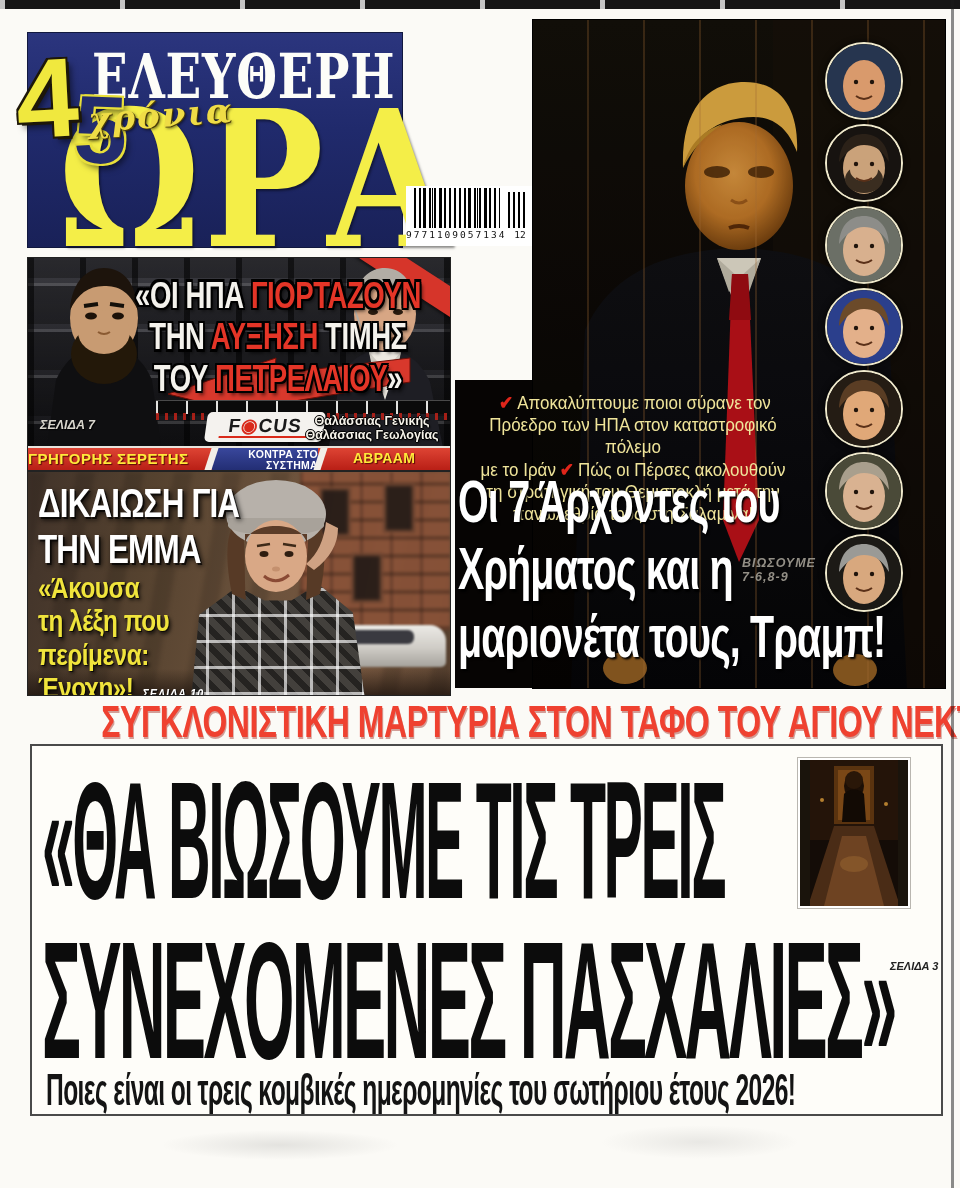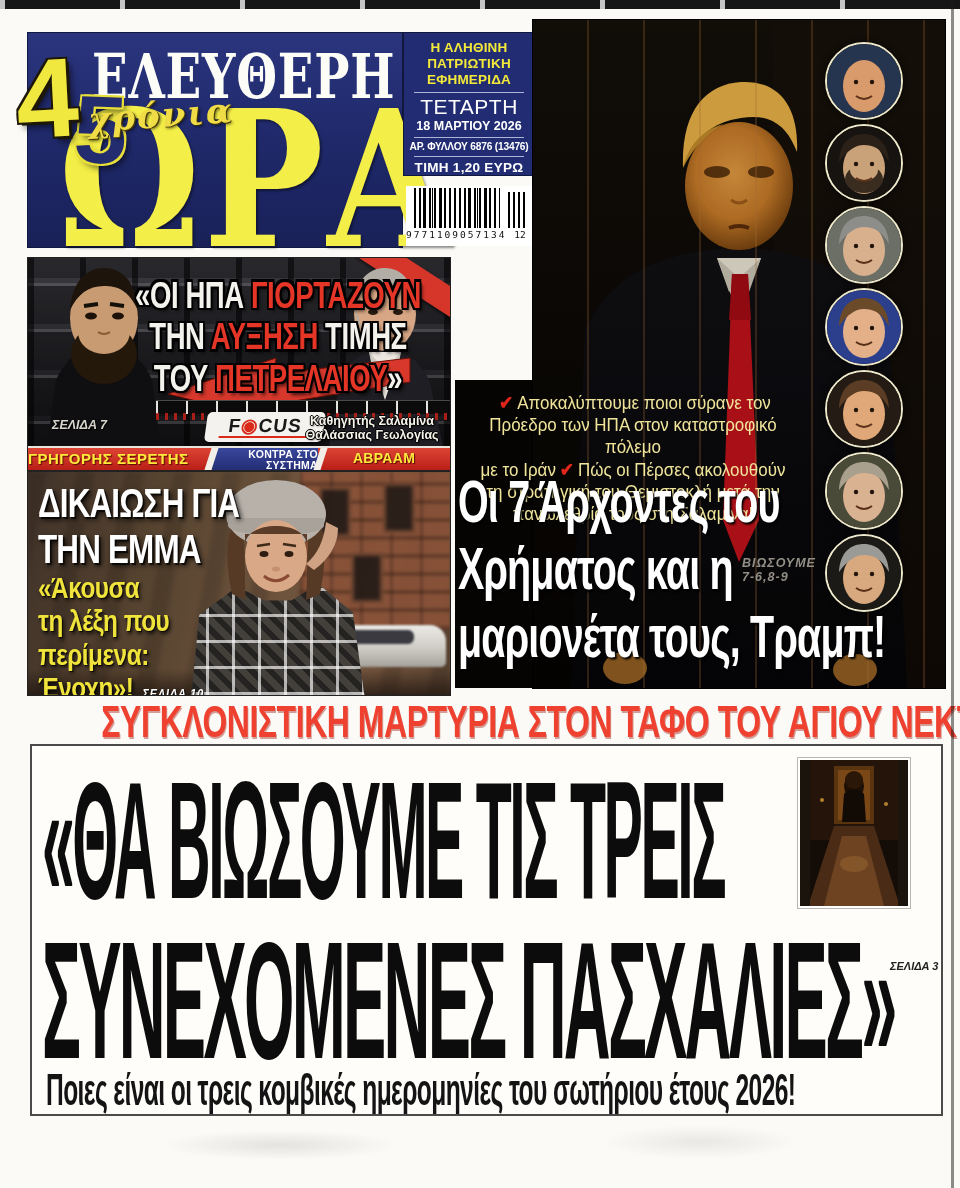--- a/index.html
+++ b/index.html
@@ -76,21 +76,21 @@
   .oil{left:28px;top:258px;width:422px;height:212px;overflow:hidden;background:
      repeating-linear-gradient(90deg,rgba(0,0,0,.55) 0 6px,transparent 6px 52px),
      repeating-linear-gradient(0deg,rgba(255,255,255,.13) 0 3px,transparent 3px 8px,rgba(0,0,0,.30) 8px 46px),
      linear-gradient(180deg,#3a3a40,#1b1b1f 70%,#121214);box-shadow:0 0 0 1px #222;}
   .oil-ribbon{position:absolute;right:-36px;top:2px;width:160px;height:26px;background:#d6352a;
      transform:rotate(33deg);box-shadow:0 2px 3px rgba(0,0,0,.5);}
   .oil-headline{position:absolute;left:72px;top:16px;width:356px;text-align:center;font-weight:bold;
      font-size:32px;line-height:36px;transform:scale(0.86,1.16);transform-origin:center top;letter-spacing:-.5px;
      text-shadow:2px 0 0 #000,-2px 0 0 #000,0 2px 0 #000,0 -2px 0 #000,2px 2px 0 #000,-2px -2px 0 #000,2px -2px 0 #000,-2px 2px 0 #000,3px 3px 4px rgba(0,0,0,.7);}
   .oil-headline .w{color:#f4f2ec;} .oil-headline .r{color:#e43527;}
-  .oil-page{position:absolute;left:24px;top:160px;color:#d8d5cc;font-style:italic;font-weight:bold;font-size:12.5px;
+  .oil-page{position:absolute;left:12px;top:160px;color:#d8d5cc;font-style:italic;font-weight:bold;font-size:12.5px;
      text-shadow:1px 1px 1px #000;}
   .focus-logo{position:absolute;left:178px;top:154px;width:118px;height:30px;background:#f4f2ee;
      border-radius:5px;transform:skewX(-8deg);box-shadow:1px 2px 3px rgba(0,0,0,.6);text-align:center;
      font-weight:bold;font-size:19px;line-height:28px;color:#1a1a1a;letter-spacing:1px;}
   .focus-logo .o{color:#d92a1a;}
   .focus-swoosh{position:absolute;left:14px;bottom:4px;width:90px;height:2px;background:#d92a1a;}
   .oil-caption{position:absolute;right:2px;top:156px;width:152px;text-align:center;color:#f6f3ea;
      font-weight:bold;font-size:12.5px;line-height:14px;
      text-shadow:1px 0 0 #000,-1px 0 0 #000,0 1px 0 #000,0 -1px 0 #000,1px 1px 2px #000;}
   .bands{position:absolute;left:0;bottom:0;width:422px;height:22px;display:flex;border-top:2px solid #e8e5de;}
@@ -160,32 +160,20 @@
   <div class="abs top-edge"></div>
 
   <div class="abs masthead">
     <div class="abs m-title1 nowrap">ΕΛΕΥΘΕΡΗ</div>
     <div class="abs m-title2 nowrap">ΩΡΑ</div>
     <div class="abs badge-4">4</div>
     <div class="abs badge-5">5</div>
     <div class="abs badge-word nowrap">χρόνια</div>
   </div>
 
-  <div class="abs infobox">
-    <div class="ib-tag">Η ΑΛΗΘΙΝΗ</div>
-    <div class="ib-tag">ΠΑΤΡΙΩΤΙΚΗ</div>
-    <div class="ib-tag">ΕΦΗΜΕΡΙΔΑ</div>
-    <div class="ib-div"></div>
-    <div class="ib-day">ΤΕΤΑΡΤΗ</div>
-    <div class="ib-date">18 ΜΑΡΤΙΟΥ 2026</div>
-    <div class="ib-div"></div>
-    <div class="ib-issue">ΑΡ. ΦΥΛΛΟΥ 6876 (13476)</div>
-    <div class="ib-div"></div>
-    <div class="ib-price">ΤΙΜΗ 1,20 ΕΥΡΩ</div>
-  </div>
 
   <div class="abs barcode">
     <div class="bc-bars"></div>
     <div class="bc-sup"></div>
     <div class="bc-digits">9771109057134</div>
     <div class="bc-supdig">12</div>
   </div>
 
   <div class="abs trump-ext"></div>
   <div class="abs trump-block">
@@ -342,21 +330,21 @@
     </div>
 
     <div class="oil-page">ΣΕΛΙΔΑ 7</div>
 
     <div class="focus-logo">
       <span>F</span><span class="o">◉</span><span>CUS</span>
       <div class="focus-swoosh"></div>
     </div>
 
     <div class="oil-caption">
-      <div>Καθηγητής Σαλαμίνα</div>
+      <div>Θαλάσσιας Γενικής</div>
       <div>Θαλάσσιας Γεωλογίας</div>
     </div>
 
     <div class="bands">
       <div class="band-red1">ΓΡΗΓΟΡΗΣ ΣΕΡΕΤΗΣ</div>
       <div class="band-blue">
         <div>ΚΟΝΤΡΑ ΣΤΟ</div>
         <div>ΣΥΣΤΗΜΑ</div>
       </div>
       <div class="band-red2">ΑΒΡΑΑΜ ΖΕΛΕΛΙΔΗΣ</div>

